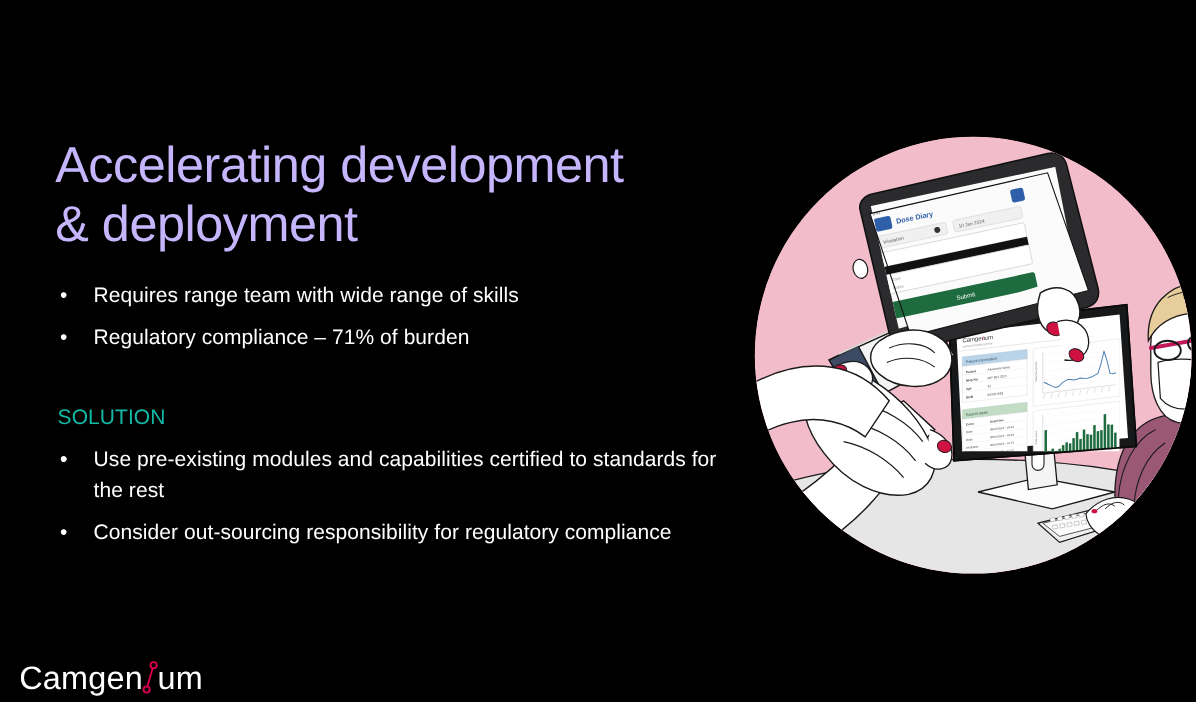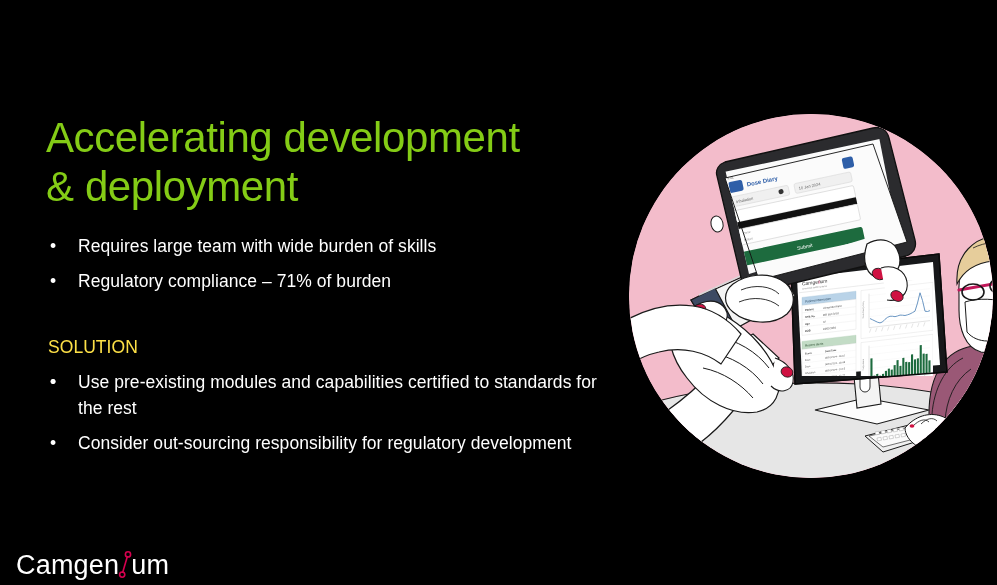--- a/index.html
+++ b/index.html
@@ -20,21 +20,21 @@
   }
 
   
   #text-col {
     position: absolute;
     left: 46px;
     top: 113px;
     width: 570px;
   }
   #slide-title {
-    color: #84cc16;
+    color: #c4b5fd;
     font-size: 42px;
     line-height: 49px;
     font-weight: 300;
     letter-spacing: -0.4px;
     margin: 0 0 22px 0;
     white-space: pre-line;
   }
   .bullet-row {
     position: relative;
     display: block;
@@ -49,21 +49,21 @@
   .bullet-row .dot {
     position: absolute;
     left: 4px;
     top: 0;
     color: #ffffff;
     font-size: 17.5px;
     line-height: 26px;
   }
   .plain-row {
     display: block;
-    color: #fde047;
+    color: #14b8a6;
     font-size: 17.5px;
     line-height: 26px;
     font-weight: 400;
     margin-bottom: 9px;
     padding-left: 2px;
     letter-spacing: 0.05px;
     margin-top: 40px;
   }
   .gap-before { margin-top: 8px; }
 
@@ -111,41 +111,41 @@
 <div id="slide">
 
   <div id="text-col">
 
     <h1 id="slide-title">Accelerating development
 &amp; deployment</h1>
 
     <div>
       <div class="bullet-row">
         <span class="dot">•</span>
-        <span>Requires large team with wide burden of skills</span>
+        <span>Requires range team with wide range of skills</span>
       </div>
       <div class="bullet-row">
         <span class="dot">•</span>
         <span>Regulatory compliance – 71% of burden</span>
       </div>
     </div>
 
     <div class="plain-row">SOLUTION</div>
 
     <div>
       <div class="bullet-row gap-before">
         <span class="dot">•</span>
       </div>
       <div class="bullet-row gap-before">
         <span class="dot">•</span>
         <span>Use pre-existing modules and capabilities certified to standards for the rest</span>
       </div>
       <div class="bullet-row gap-before">
         <span class="dot">•</span>
-        <span>Consider out-sourcing responsibility for regulatory development</span>
+        <span>Consider out-sourcing responsibility for regulatory compliance</span>
       </div>
     </div>
   </div>
 
   <div id="logo">
     <span class="logo-text">Camgen</span>
     <span class="logo-mark">
       <svg width="14" height="30" viewBox="0 0 14 30">
         <line x1="9.5" y1="6" x2="4.5" y2="23" stroke="#d6004f" stroke-width="1.6"></line>
         <circle cx="10" cy="4.4" r="2.6" fill="none" stroke="#d6004f" stroke-width="1.6"></circle>

